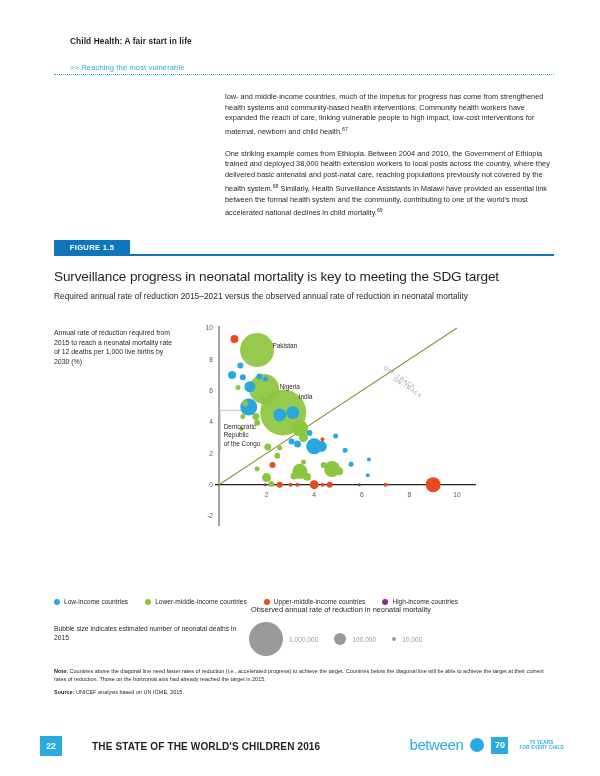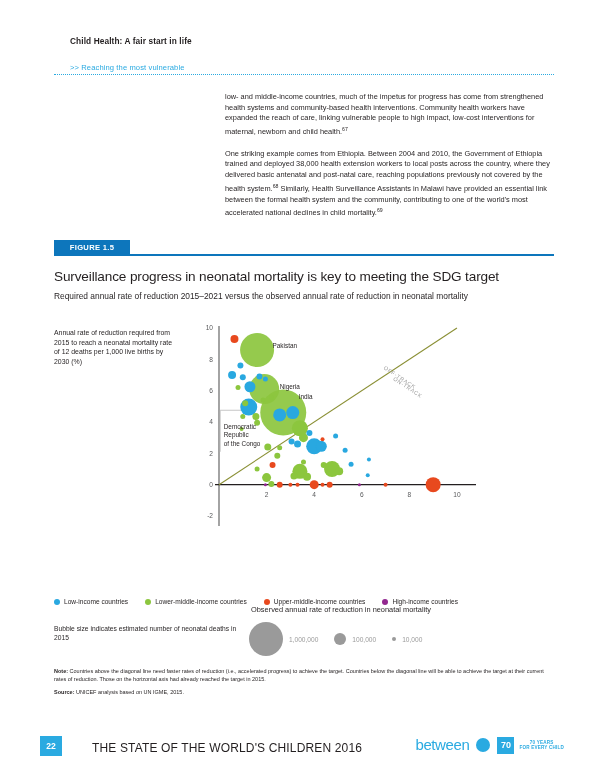--- a/index.html
+++ b/index.html
@@ -93,34 +93,34 @@
   .notes .line b{font-weight:bold;}
 
   
   .footer{position:absolute;left:0;top:736px;width:600px;height:26px;text-align:center;}
   .pgnum{
     position:absolute;left:40px;top:0;width:22px;height:20px;background:#2aaae1;
     color:#fff;font-size:8.6px;font-weight:bold;
     display:flex;align-items:center;justify-content:center;
   }
   .foottitle{
-    position:absolute;left:92px;top:5px;font-size:12px;font-weight:normal;
+    position:absolute;left:92px;top:5px;font-size:10px;font-weight:bold;
     letter-spacing:.15px;color:#231f20;
   }
   .brand{position:absolute;right:36px;top:0px;display:flex;align-items:center;gap:7px;}
   .brand .unicef{
     font-size:15px;color:#2aaae1;letter-spacing:-.4px;font-weight:400;
     line-height:18px;
   }
   .brand .globe{
     width:14px;height:14px;border-radius:50%;background:#2aaae1;display:block;
     position:relative;
   }
   .brand .anniv{
-    display:flex;align-items:center;gap:5px;
+    display:flex;align-items:center;gap:11px;
   }
   .brand .annivmark{
     width:17px;height:17px;background:#2aaae1;display:flex;align-items:center;
     justify-content:center;color:#fff;font-size:9px;font-weight:bold;
   }
   .brand .annivtxt{
     font-size:4.6px;line-height:5.4px;font-weight:bold;color:#2aaae1;
     letter-spacing:.2px;
   }
 </style>

